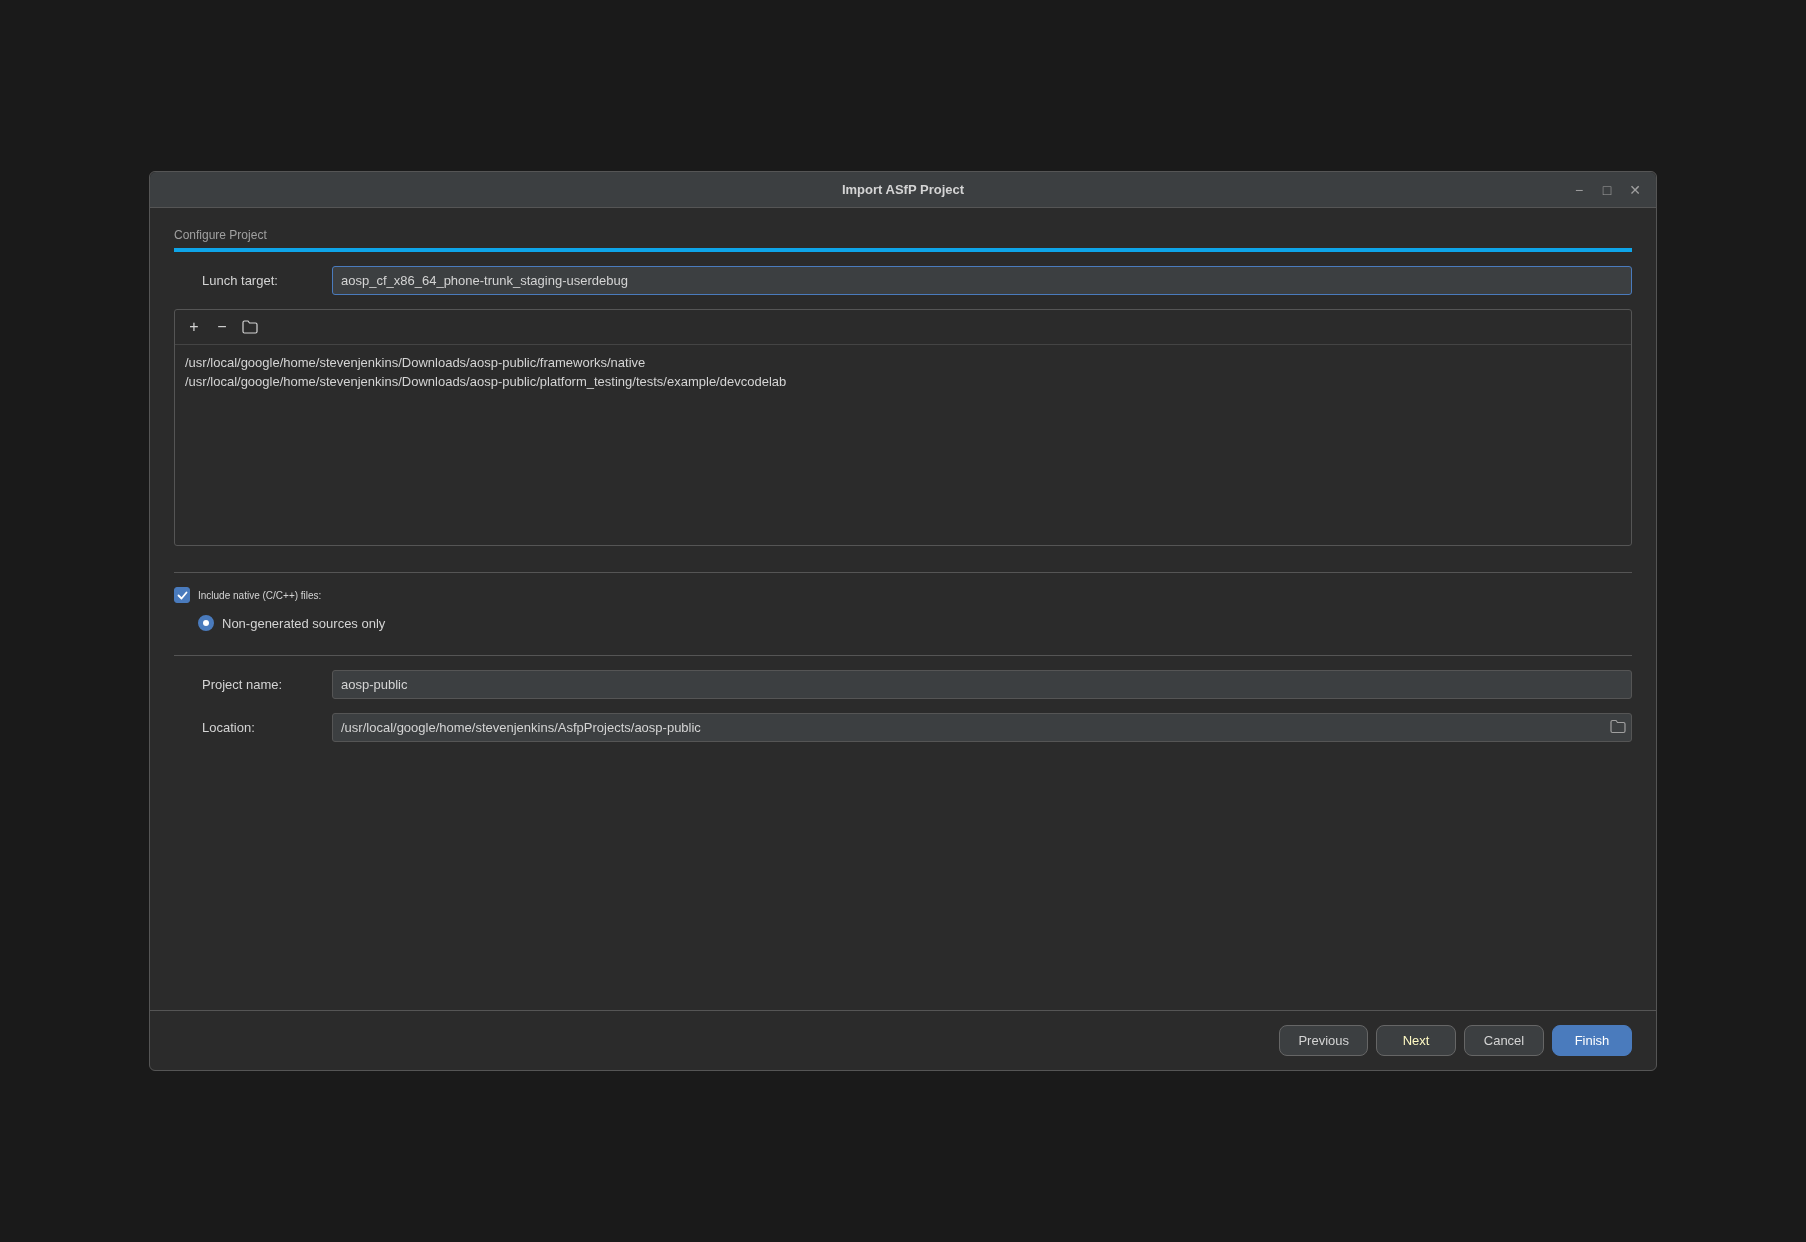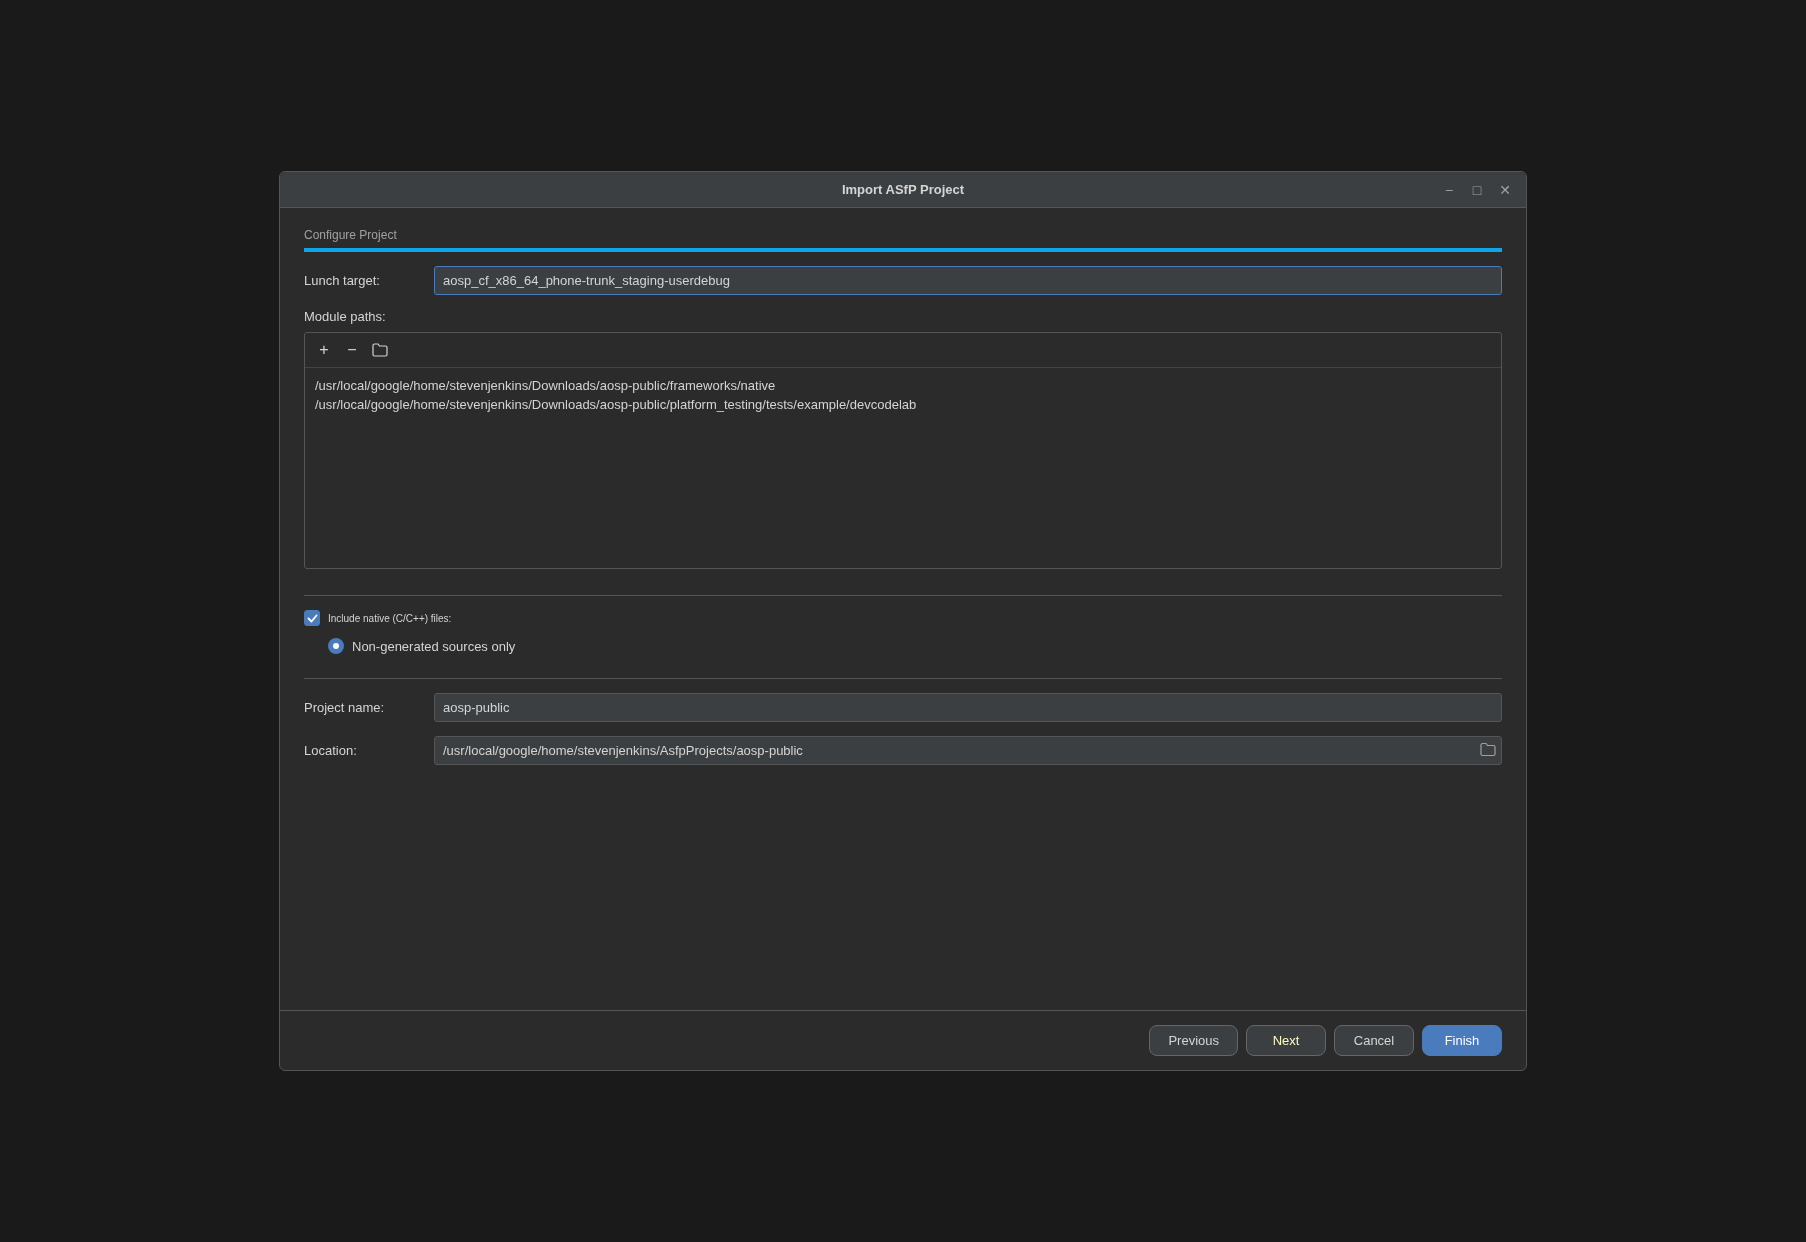--- a/index.html
+++ b/index.html
@@ -14,21 +14,21 @@
       justify-content: center;
       align-items: center;
       min-height: 100vh;
       font-family: -apple-system, BlinkMacSystemFont, 'Segoe UI', Arial, sans-serif;
     }
 
     .dialog {
       background: #2b2b2b;
       border: 1px solid #555;
       border-radius: 6px;
-      width: 1248px;
+      width: 1508px;
       min-height: 900px;
       display: flex;
       flex-direction: column;
       color: #d4d4d4;
       font-size: 13px;
       position: relative;
     }
 
     .title-bar {
       background: #3c3f41;
@@ -88,20 +88,21 @@
     .form-row {
       display: flex;
       align-items: center;
       margin-bottom: 14px;
     }
 
     .form-label {
       color: #d4d4d4;
       min-width: 130px;
       font-size: 13px;
+      margin-left: 28px;
     }
 
     .form-input {
       flex: 1;
       background: #3c3f41;
       border: 1px solid #4a7bbd;
       border-radius: 3px;
       color: #d4d4d4;
       font-size: 13px;
       padding: 6px 8px;
@@ -328,21 +329,20 @@
 
   <div class="dialog-content">
     <div class="section-title">Configure Project</div>
 
     <div class="form-row">
       <label class="form-label">Lunch target:</label>
       <input class="form-input" type="text" value="aosp_cf_x86_64_phone-trunk_staging-userdebug" style="">
     </div>
 
     <div>
-      <div class="module-paths-label">Module paths:</div>
       <div class="module-paths-box">
         <div class="module-paths-toolbar">
           <button class="toolbar-btn">+</button>
           <button class="toolbar-btn">−</button>
           <button class="toolbar-btn">
             <svg width="16" height="14" viewBox="0 0 16 14" fill="none" xmlns="http://www.w3.org/2000/svg">
               <path d="M1 2.5C1 1.67 1.67 1 2.5 1H6L7.5 3H13.5C14.33 3 15 3.67 15 4.5V11.5C15 12.33 14.33 13 13.5 13H2.5C1.67 13 1 12.33 1 11.5V2.5Z" stroke="#d4d4d4" stroke-width="1.2" fill="none"></path>
             </svg>
           </button>
         </div>

